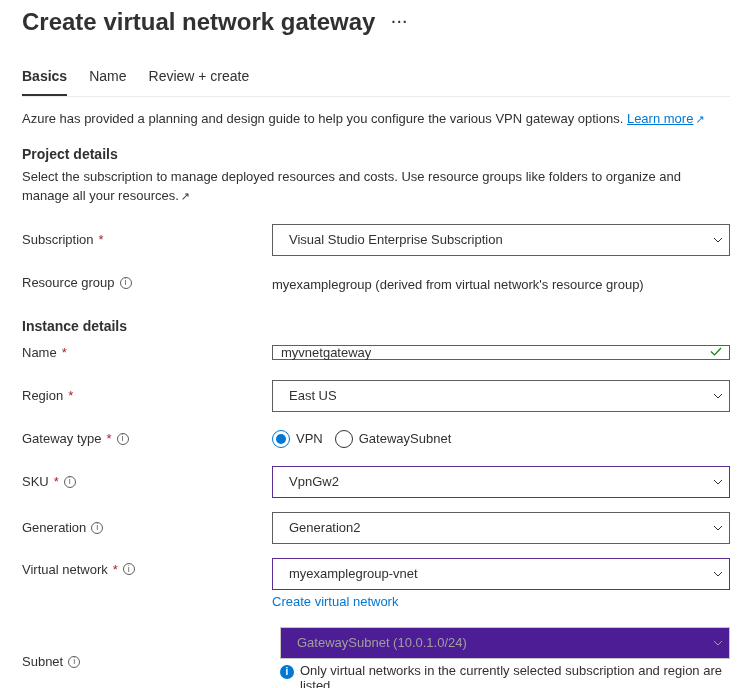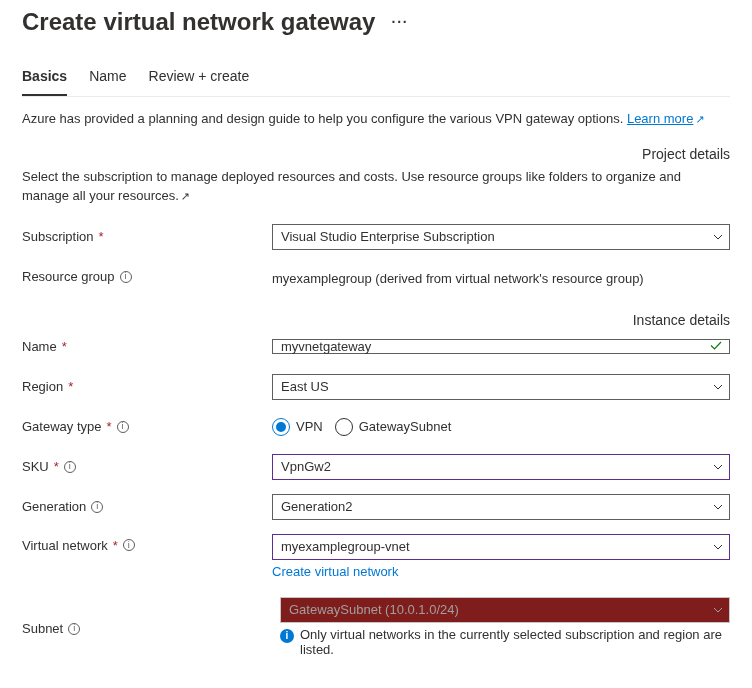--- a/index.html
+++ b/index.html
@@ -40,23 +40,22 @@
   }
   .intro {
     font-size: 13px;
     color: #323130;
     margin-bottom: 20px;
   }
   a.link { color: #0078d4; text-decoration: underline; cursor:pointer; }
   .ext-icon { font-size: 11px; margin-left: 2px; display:inline-block; }
   .section-header {
     font-size: 14px;
-    font-weight: 400;
+    font-weight: 700;
     margin: 12px 0 6px 0;
-    text-align: right;
   }
   .section-desc {
     font-size: 13px;
     margin: 0 0 18px 0;
     line-height: 1.45;
   }
   .field-row {
     display: flex;
     align-items: center;
     margin-bottom: 14px;
@@ -75,30 +74,30 @@
   .info-icon {
     width: 12px; height: 12px; border:1px solid #605e5c; border-radius:50%;
     display:inline-flex; align-items:center; justify-content:center;
     font-size:9px; color:#605e5c; line-height:1;
   }
   .field-control { flex: 1; }
   .select-wrap {
     position: relative;
     border: 1px solid #605e5c;
     border-radius: 0;
-    height: 26px;
+    height: 32px;
     display:flex; align-items:center;
-    padding: 0 24px 0 8px;
+    padding: 0 24px 0 16px;
     font-size: 13px;
     background:#fff;
     cursor:pointer;
   }
   .select-wrap.purple { border-color: #5c2e91; }
   .select-wrap.disabled {
-    background: #7f1d1d;
+    background: #4c1d95;
     color: #a19f9d;
     border-color: #c8c6c4;
     cursor: default;
   }
   .chevron {
     position:absolute; right:6px; top:50%; transform:translateY(-50%);
     width:10px; height:10px;
   }
   .chevron svg { display:block; }
   .text-input-wrap {

